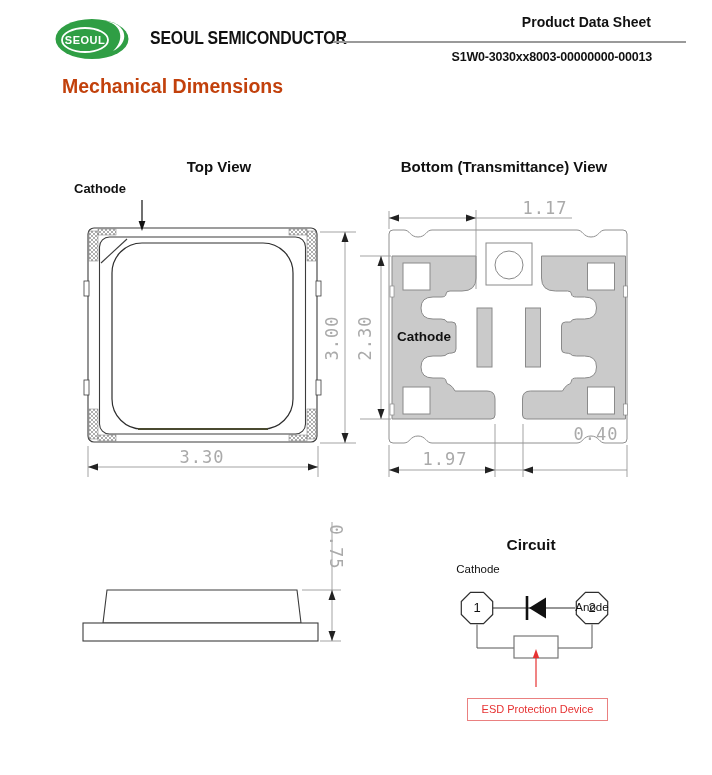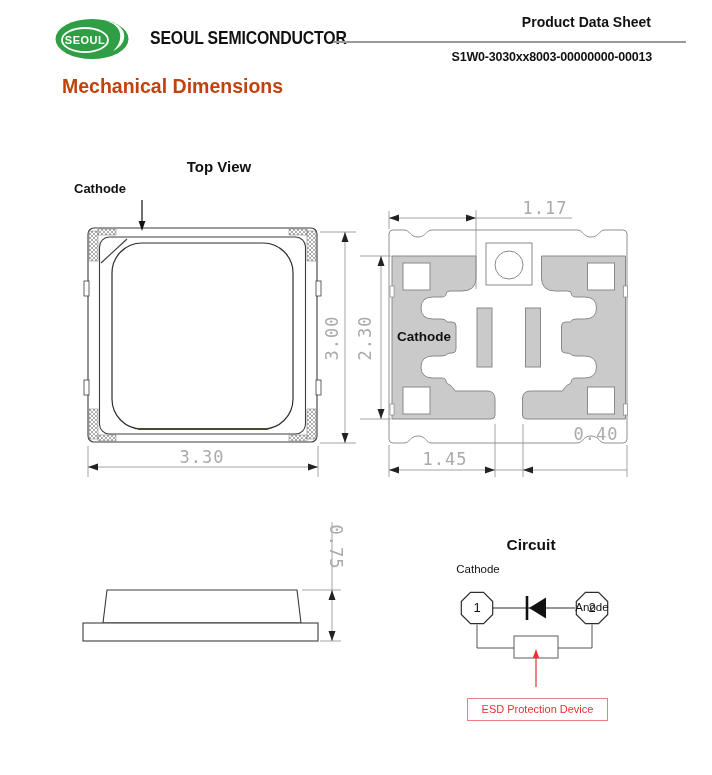--- a/index.html
+++ b/index.html
@@ -189,30 +189,31 @@
   <div class="abs logo-text center" style="left:60px;top:34px;width:50px;">SEOUL</div>
 
   <div class="abs company" style="left:150px;top:28px;">SEOUL SEMICONDUCTOR</div>
   <div class="abs doctype right" style="left:420px;top:14px;width:231px;">Product Data Sheet</div>
   <div class="abs hrule" style="left:333px;top:41px;width:353px;"></div>
   <div class="abs partnum right" style="left:380px;top:50px;width:272px;">S1W0-3030xx8003-00000000-00013</div>
 
   <div class="abs pagetitle" style="left:62px;top:75px;">Mechanical Dimensions</div>
 
   <div class="abs vtitle center" style="left:149px;top:158px;width:140px;">Top View</div>
+  <div class="abs vtitle center" style="left:379px;top:158px;width:250px;">Bottom (Transmittance) View</div>
   <div class="abs vtitle center" style="left:471px;top:536px;width:120px;font-size:15.5px;">Circuit</div>
 
   <div class="abs lbl" style="left:74px;top:181px;">Cathode</div>
   <div class="abs lbl" style="left:397px;top:329px;font-size:13.5px;">Cathode</div>
 
   <div class="abs dim center rot-ccw" style="left:301px;top:328px;width:62px;">3.00</div>
   <div class="abs dim center" style="left:152px;top:447px;width:100px;">3.30</div>
   <div class="abs dim center" style="left:500px;top:198px;width:90px;">1.17</div>
   <div class="abs dim center rot-ccw" style="left:334px;top:328px;width:62px;">2.30</div>
-  <div class="abs dim center" style="left:400px;top:449px;width:90px;">1.45</div>
+  <div class="abs dim center" style="left:400px;top:449px;width:90px;">1.97</div>
   <div class="abs dim center" style="left:551px;top:424px;width:90px;">0.40</div>
   <div class="abs dim center rot-cw" style="left:305px;top:537px;width:62px;">0.75</div>
 
   <div class="abs clbl center" style="left:447px;top:563px;width:62px;">Cathode</div>
   <div class="abs clbl center" style="left:561px;top:553px;width:62px;margin-top:48px;">Anode</div>
   <div class="abs pin center" style="left:465px;top:600px;width:24px;">1</div>
   <div class="abs pin center" style="left:580px;top:600px;width:24px;">2</div>
   <div class="abs esd-box" style="left:467px;top:676px;width:139px;height:21px;margin-top:22px;">ESD Protection Device</div>
 
 </div>

